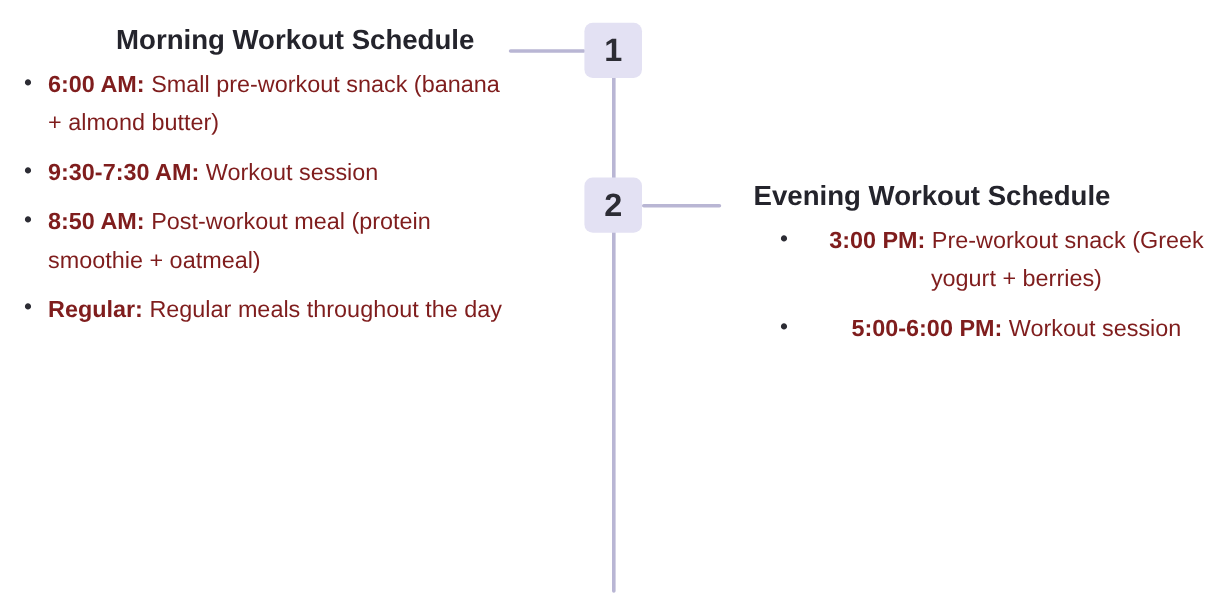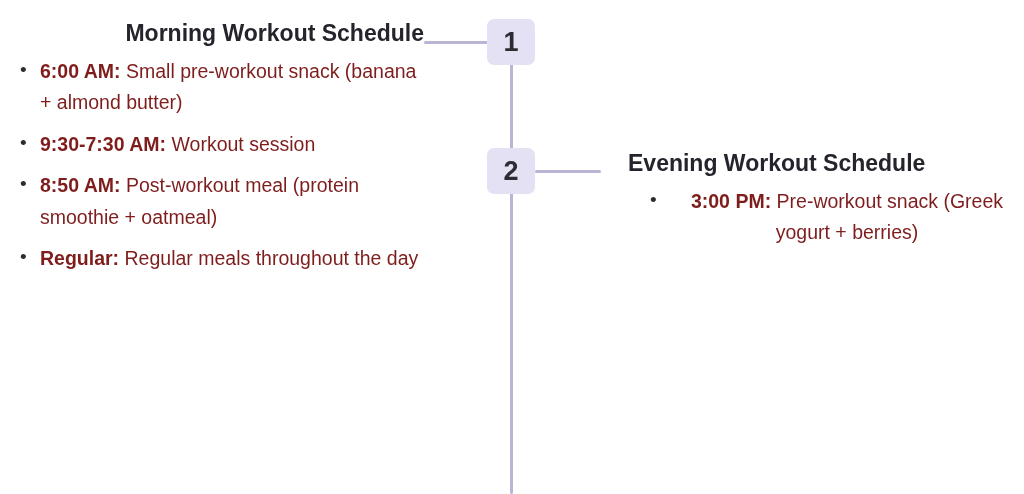--- a/index.html
+++ b/index.html
@@ -81,21 +81,21 @@
   }
 
   .block-title {
     font-size: 23px;
     font-weight: bold;
     color: #24242c;
     margin: 0 0 8px 0;
     line-height: 1.2;
   }
   .block-left .block-title {
-    text-align: right;
+    text-align: center;
     padding-left: 58px;
   }
   .block-right .block-title {
     text-align: left;
     padding-left: 14px;
   }
 
   ul.items {
     list-style: none;
     margin: 0;
@@ -163,16 +163,19 @@
       </li>
     </ul>
   </div>
 
   <div class="block block-right">
     <h2 class="block-title">Evening Workout Schedule</h2>
     <ul class="items">
       <li>
         <span class="item-label">3:00 PM:</span><span class="item-text"> Pre-workout snack (Greek yogurt + berries)</span>
       </li>
+      <li>
+        <span class="item-label">5:00-6:00 PM:</span><span class="item-text"> Workout session</span>
+      </li>
     </ul>
   </div>
 
 </div>
 
 </body></html>

